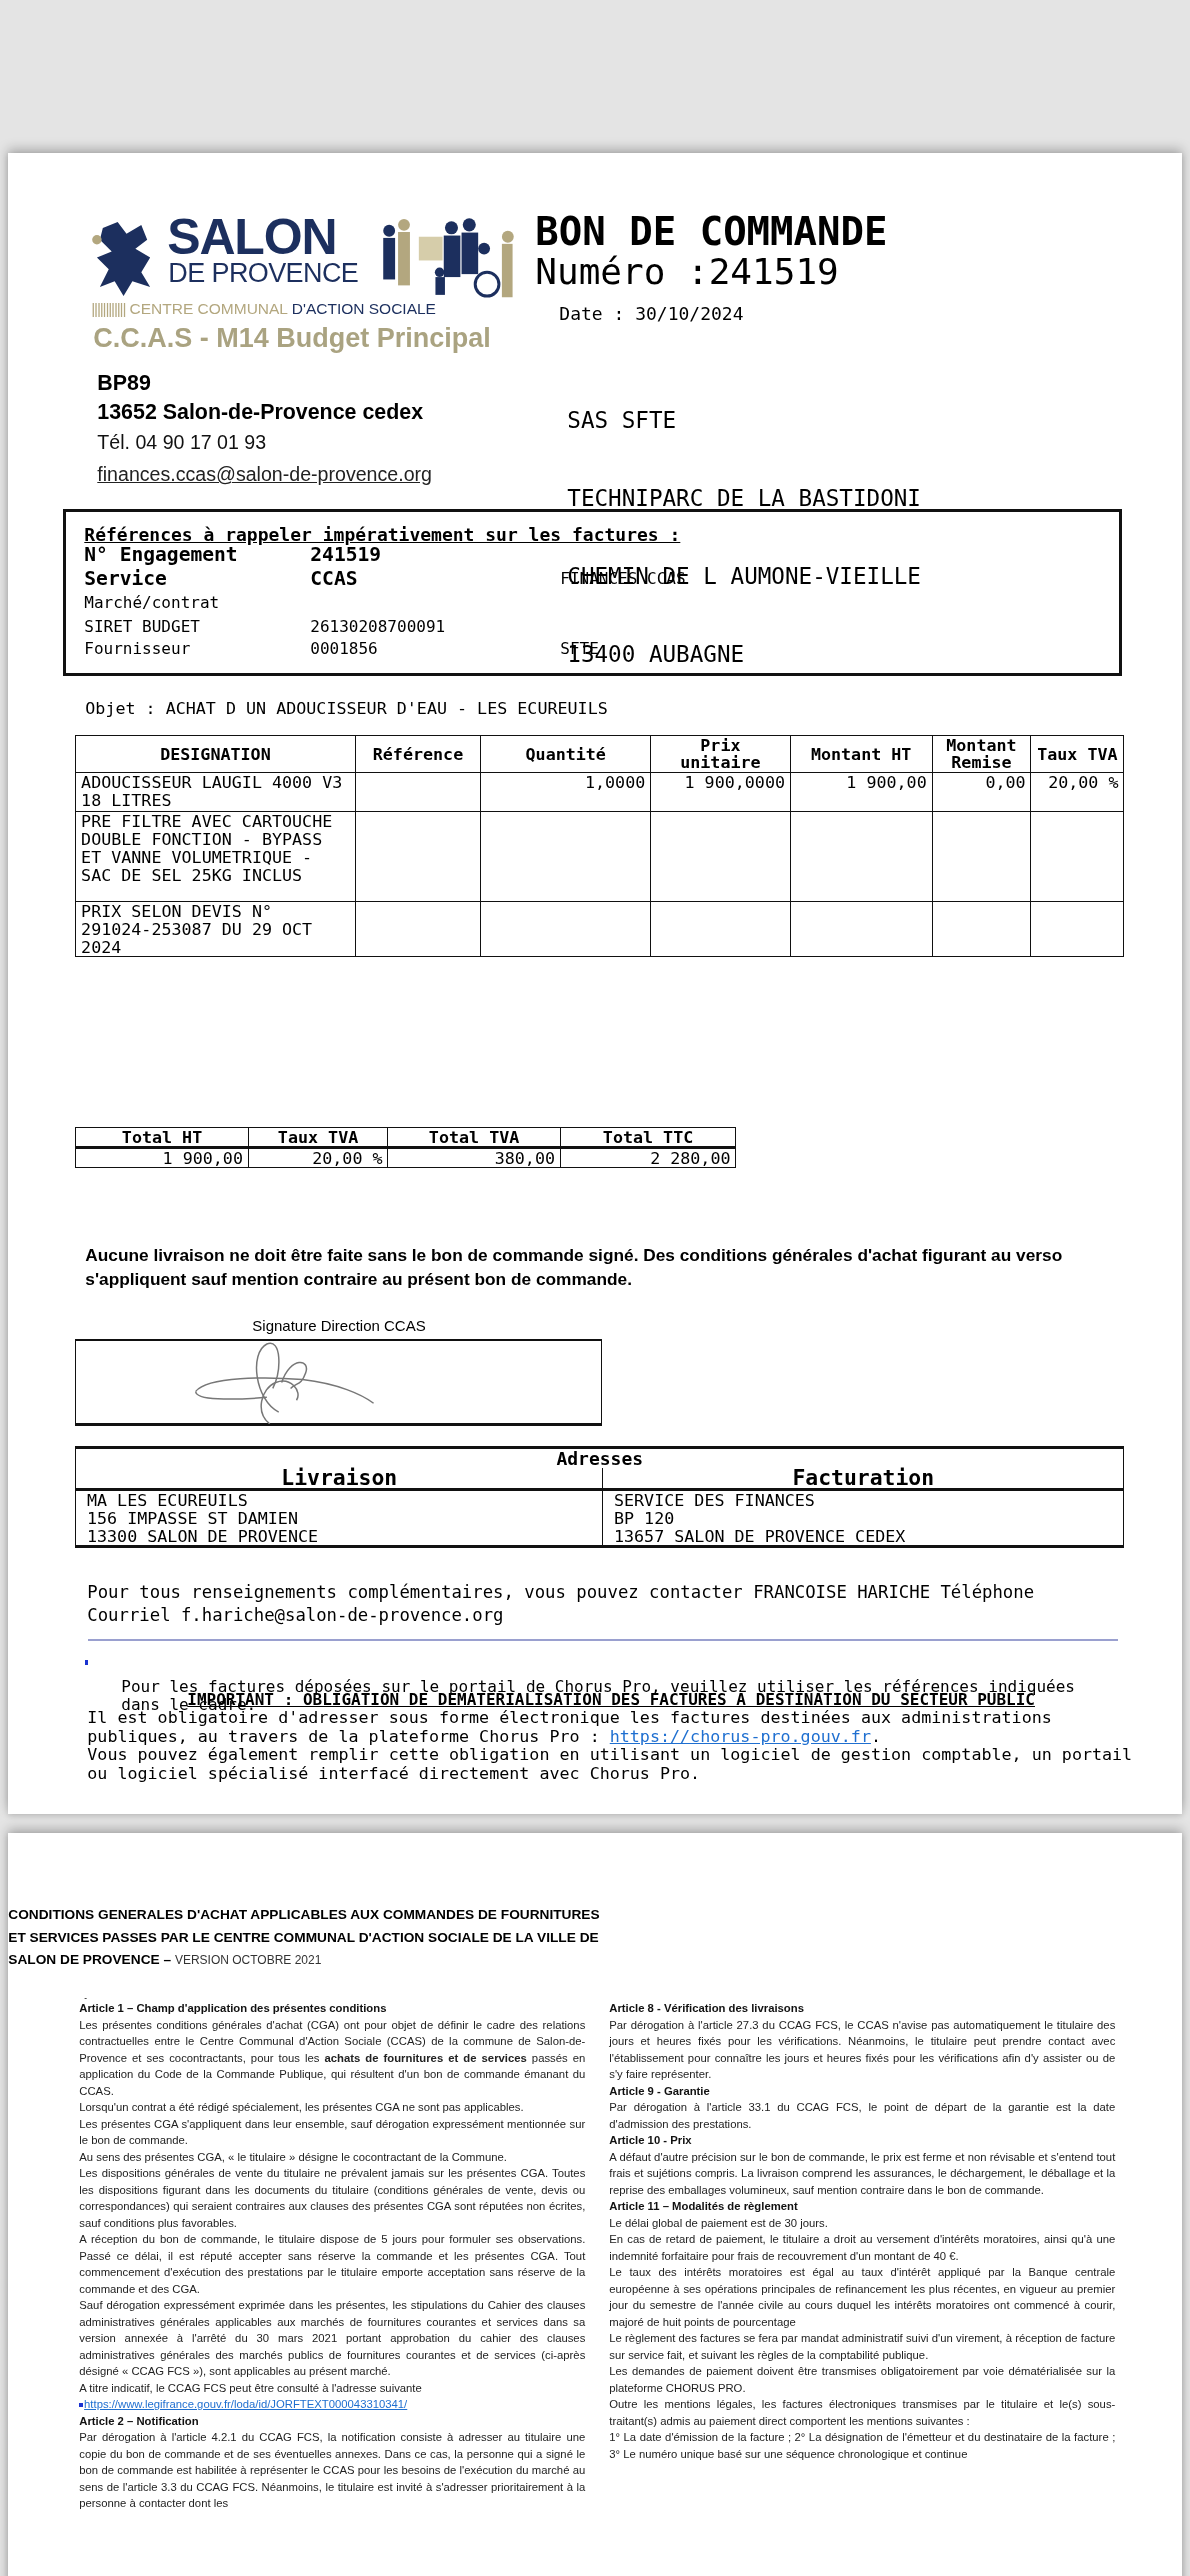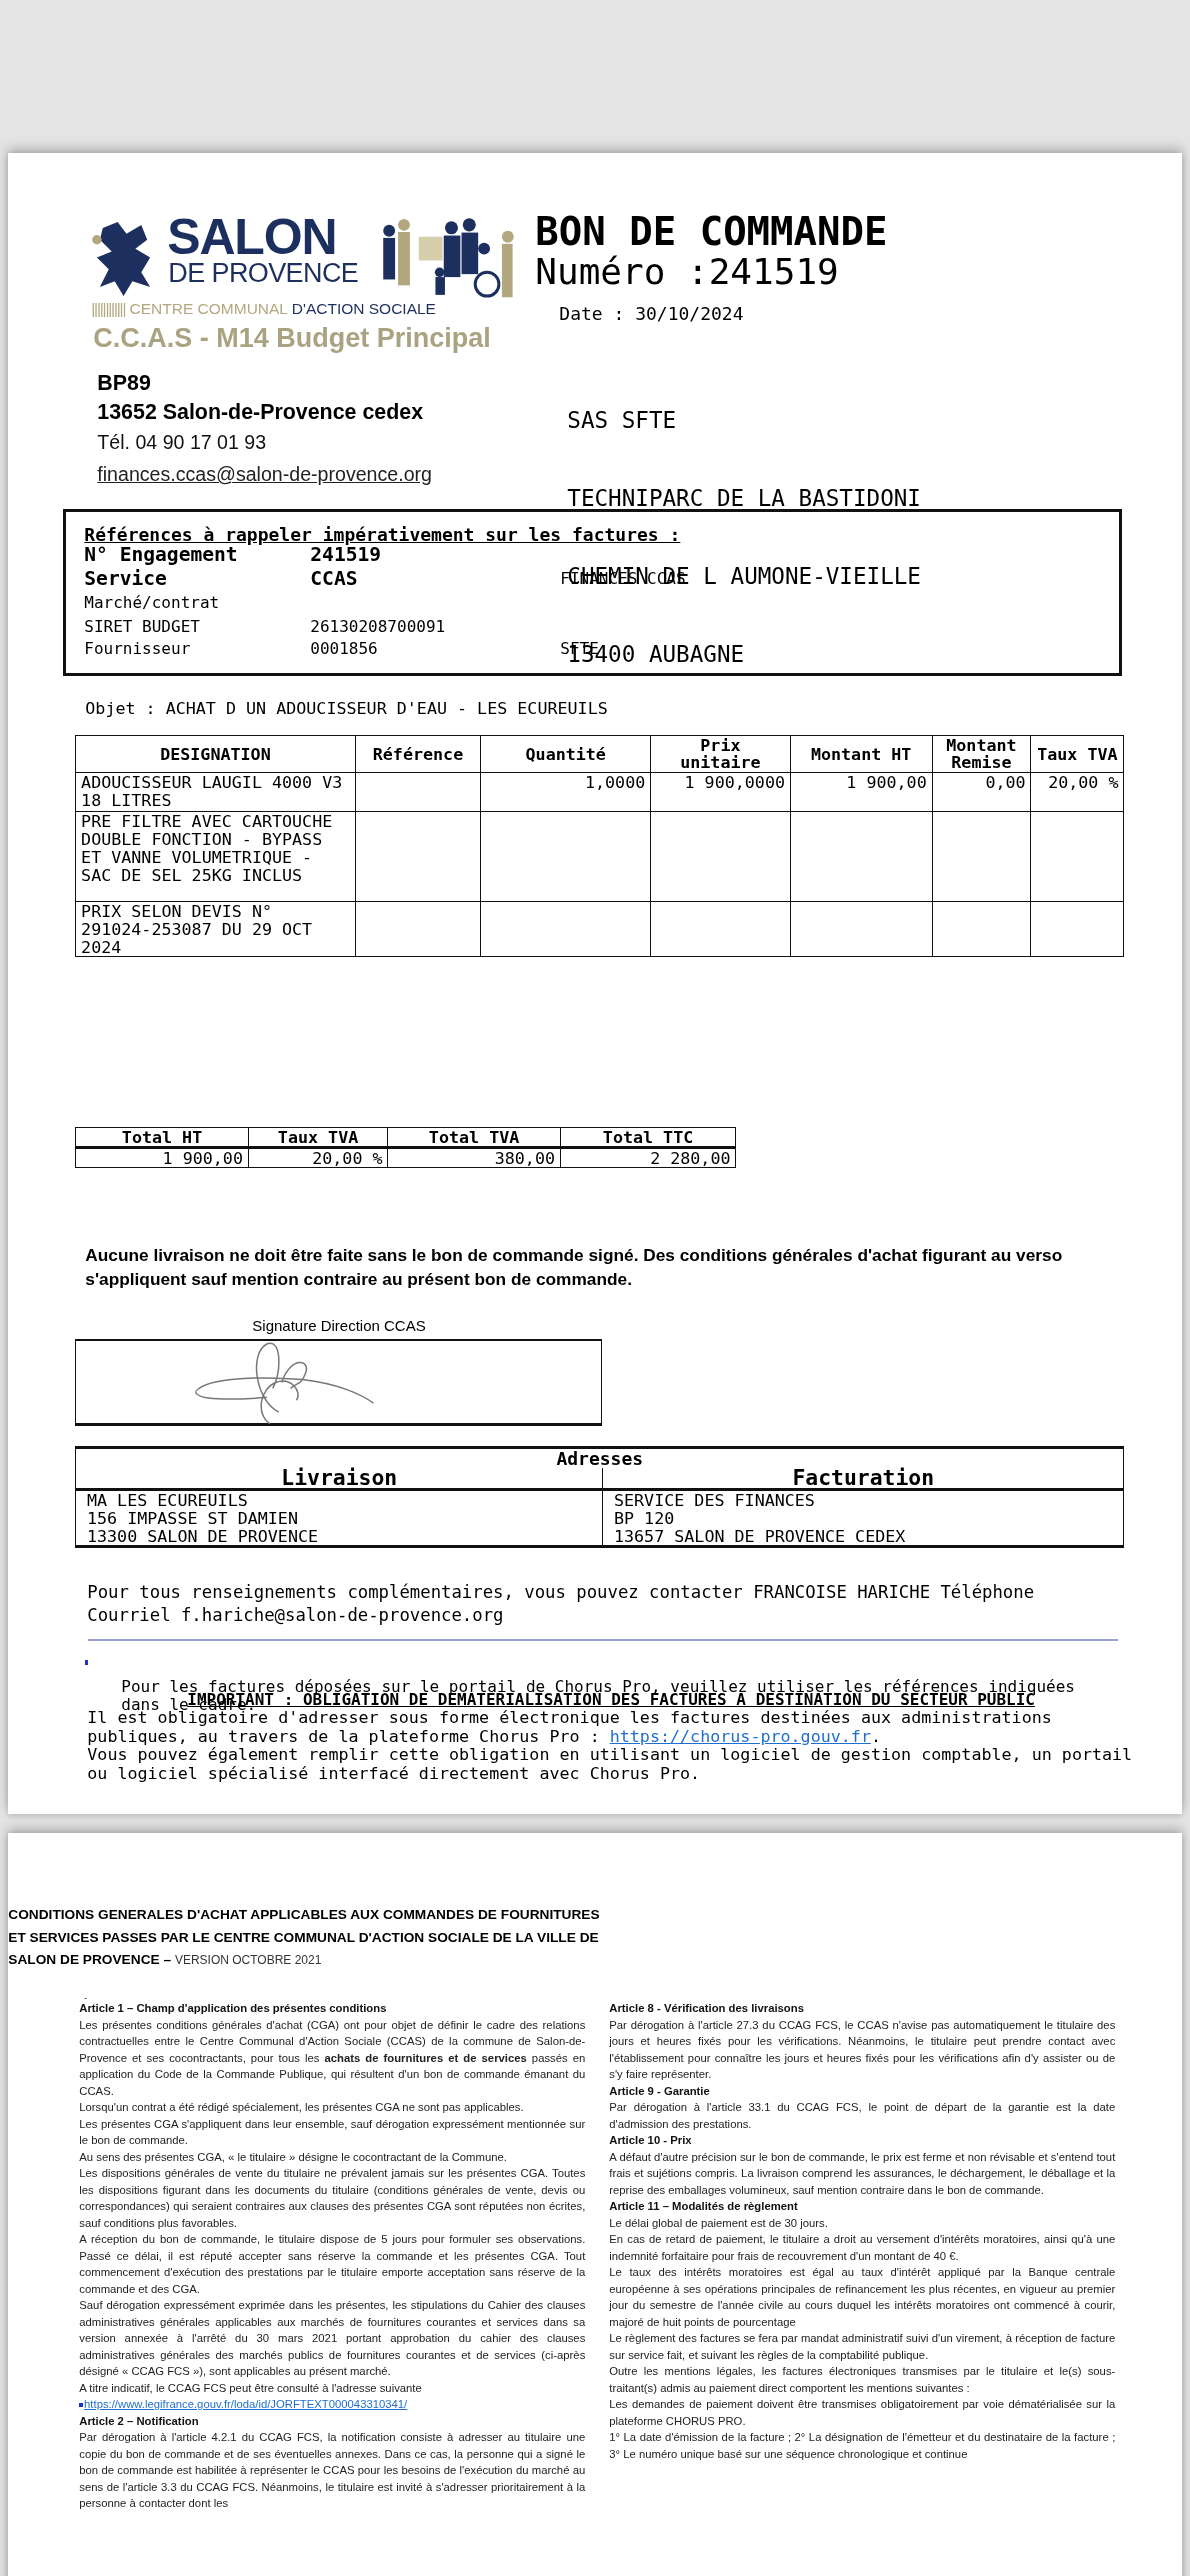--- a/index.html
+++ b/index.html
@@ -332,18 +332,18 @@
     <p>Par dérogation à l'article 27.3 du CCAG FCS, le CCAS n'avise pas automatiquement le titulaire des jours et heures fixés pour les vérifications. Néanmoins, le titulaire peut prendre contact avec l'établissement pour connaître les jours et heures fixés pour les vérifications afin d'y assister ou de s'y faire représenter.</p>
     <p class="h">Article 9 - Garantie</p>
     <p>Par dérogation à l'article 33.1 du CCAG FCS, le point de départ de la garantie est la date d'admission des prestations.</p>
     <p class="h">Article 10 - Prix</p>
     <p>A défaut d'autre précision sur le bon de commande, le prix est ferme et non révisable et s'entend tout frais et sujétions compris. La livraison comprend les assurances, le déchargement, le déballage et la reprise des emballages volumineux, sauf mention contraire dans le bon de commande.</p>
     <p class="h">Article 11 – Modalités de règlement</p>
     <p>Le délai global de paiement est de 30 jours.</p>
     <p>En cas de retard de paiement, le titulaire a droit au versement d'intérêts moratoires, ainsi qu'à une indemnité forfaitaire pour frais de recouvrement d'un montant de 40 €.</p>
     <p>Le taux des intérêts moratoires est égal au taux d'intérêt appliqué par la Banque centrale européenne à ses opérations principales de refinancement les plus récentes, en vigueur au premier jour du semestre de l'année civile au cours duquel les intérêts moratoires ont commencé à courir, majoré de huit points de pourcentage</p>
     <p>Le règlement des factures se fera par mandat administratif suivi d'un virement, à réception de facture sur service fait, et suivant les règles de la comptabilité publique.</p>
+    <p>Les demandes de paiement doivent être transmises obligatoirement par voie dématérialisée sur la plateforme CHORUS PRO.</p>
     <p>Outre les mentions légales, les factures électroniques transmises par le titulaire et le(s) sous-traitant(s) admis au paiement direct comportent les mentions suivantes :</p>
-    <p>Les demandes de paiement doivent être transmises obligatoirement par voie dématérialisée sur la plateforme CHORUS PRO.</p>
     <p>1° La date d'émission de la facture ; 2° La désignation de l'émetteur et du destinataire de la facture ; 3° Le numéro unique basé sur une séquence chronologique et continue</p>
   </div>
 </div>
 
 
 </body></html>

